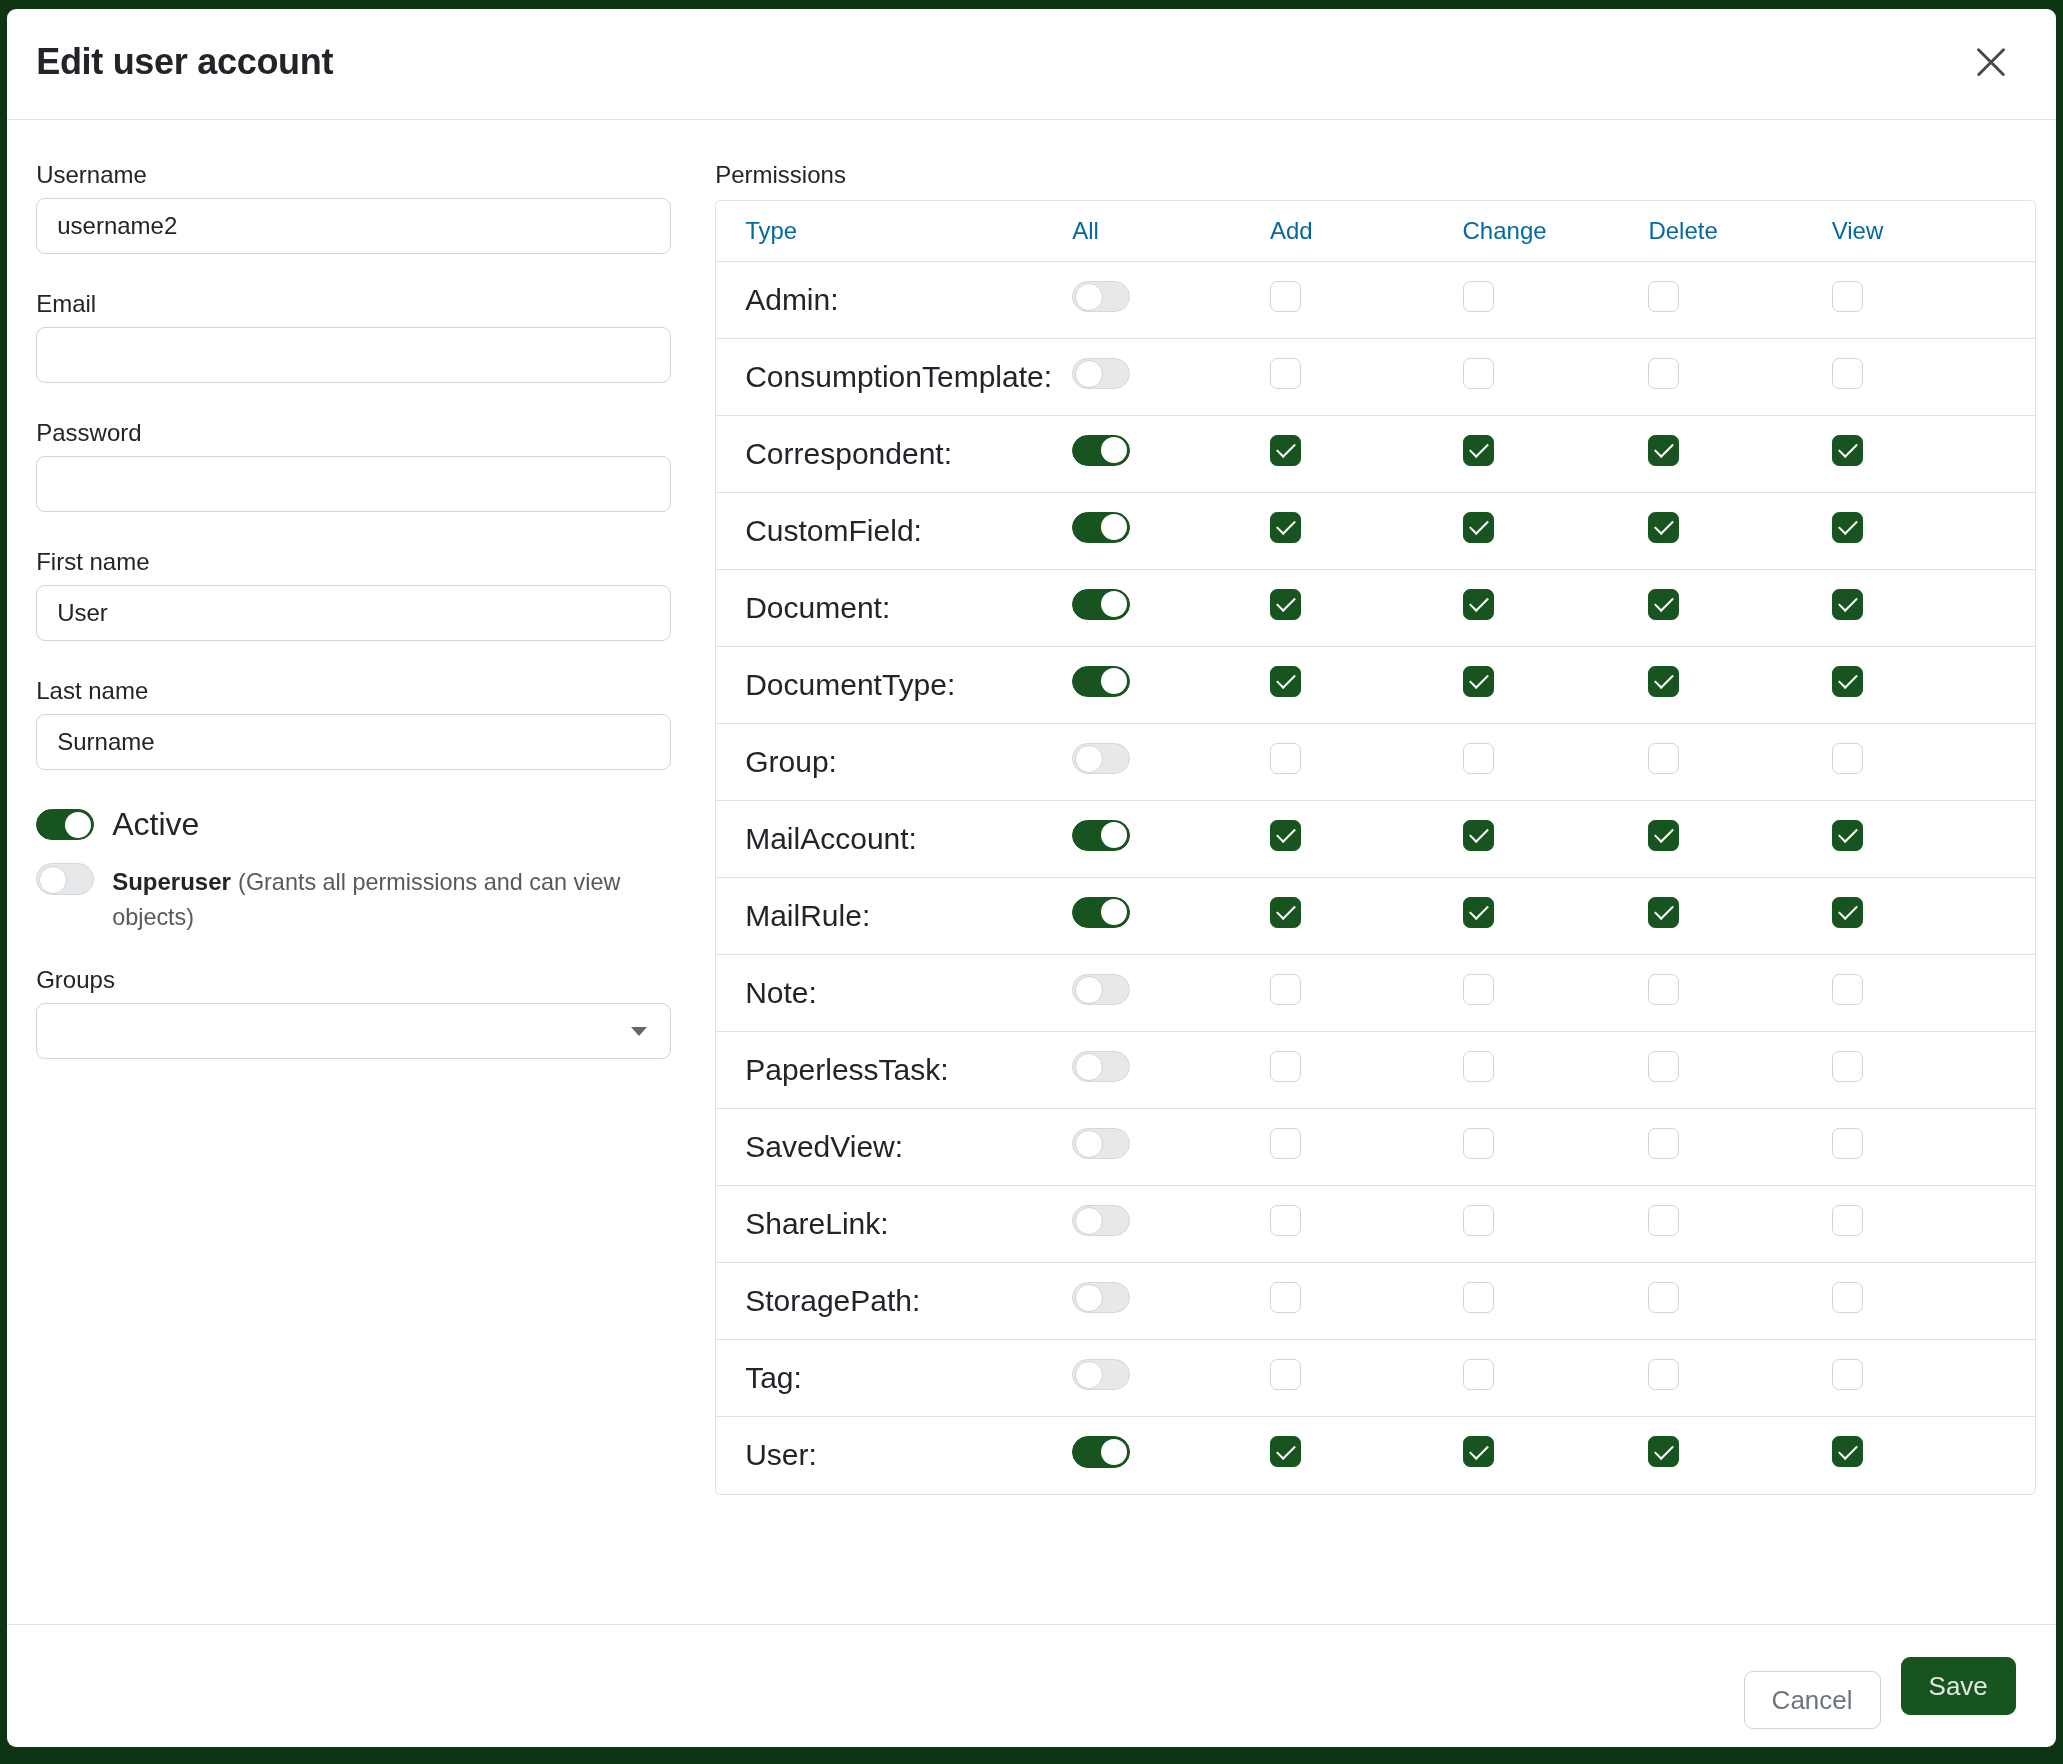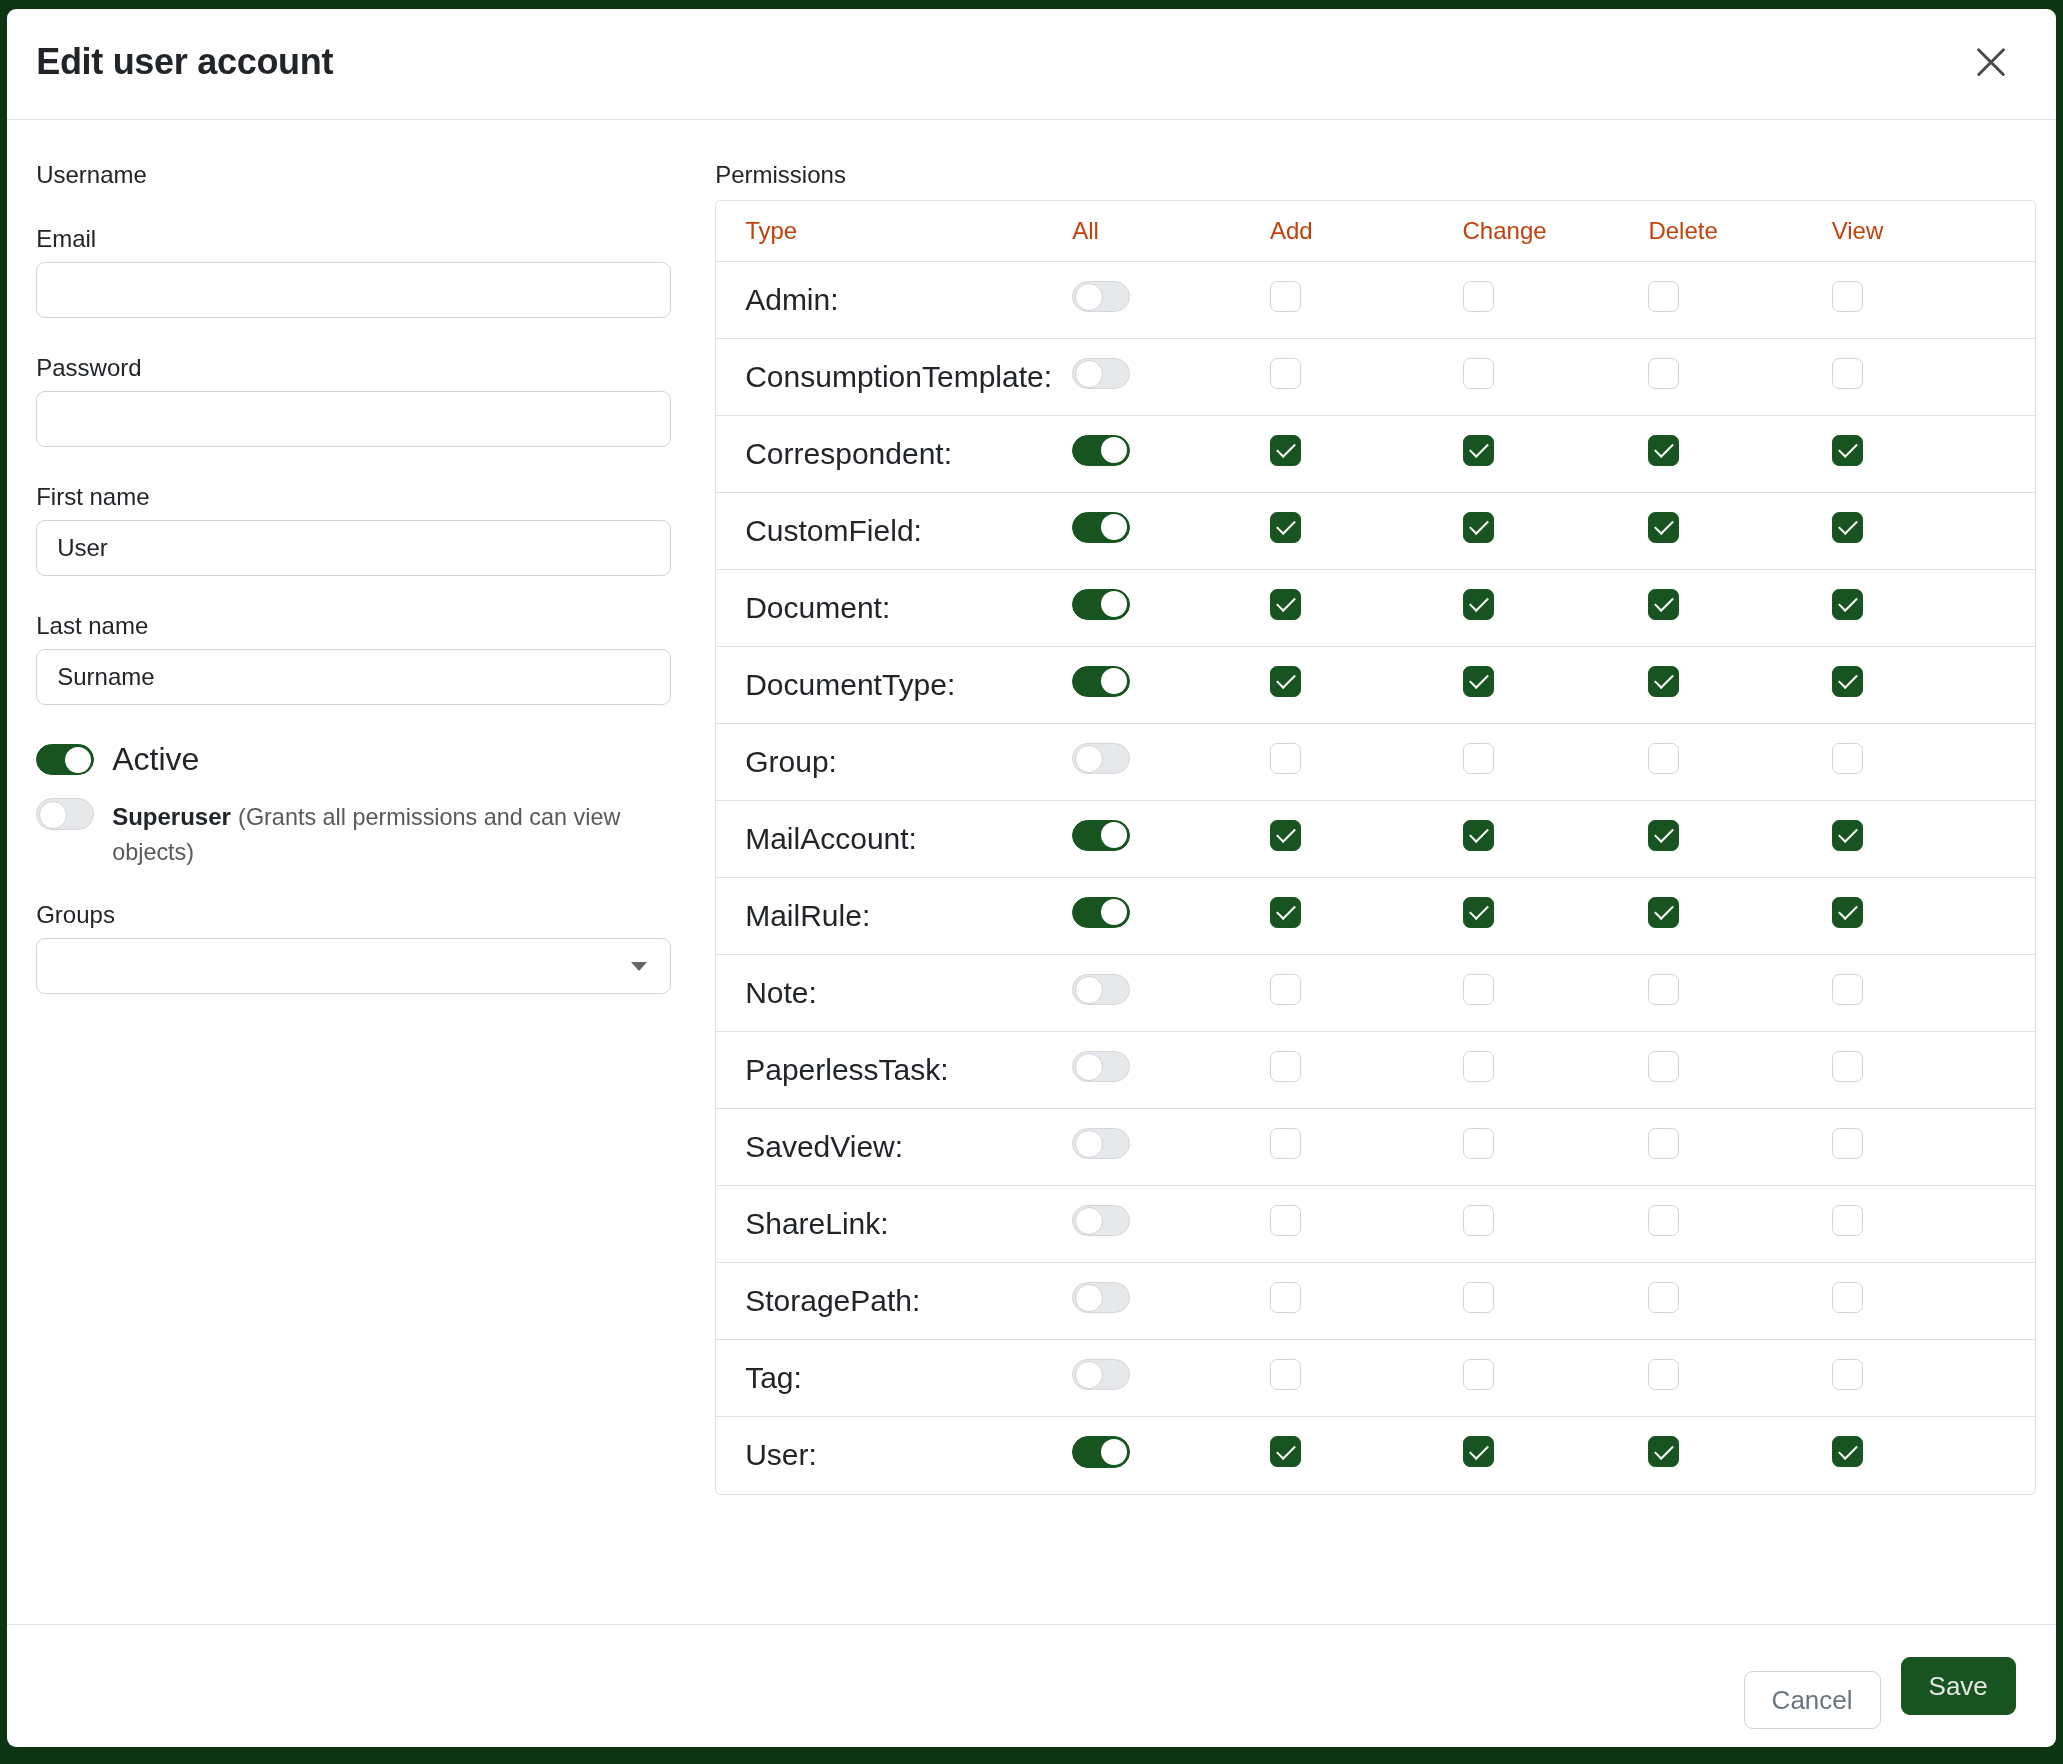--- a/index.html
+++ b/index.html
@@ -133,21 +133,21 @@
     overflow: hidden;
   }
   .perm-header, .perm-row {
     display: grid;
     grid-template-columns: 27% 15% 14.6% 14.1% 13.9% auto;
     align-items: center;
   }
   .perm-header {
     height: 61px;
     font-size: 24px;
-    color: #c2410c;
+    color: #0369a1;
     border-bottom: 0.9px solid #dee2e6;
   }
   .perm-row {
     height: 77px;
     font-size: 30px;
     border-bottom: 0.9px solid #dee2e6;
   }
   .perm-row:last-child { border-bottom: none; }
   .cell-type { padding-left: 29px; }
   
@@ -211,20 +211,21 @@
       <span class="close-x"></span>
     </button>
   </div>
 
   <div class="modal-body">
 
     <div class="form-col">
 
       <div class="field">
         <label>Username</label>
+        <input type="text" value="username2" style="">
       </div>
 
       <div class="field">
         <label>Email</label>
         <input type="text" value="" style="">
       </div>
 
       <div class="field">
         <label>Password</label>
         <input type="password" value="" style="">

